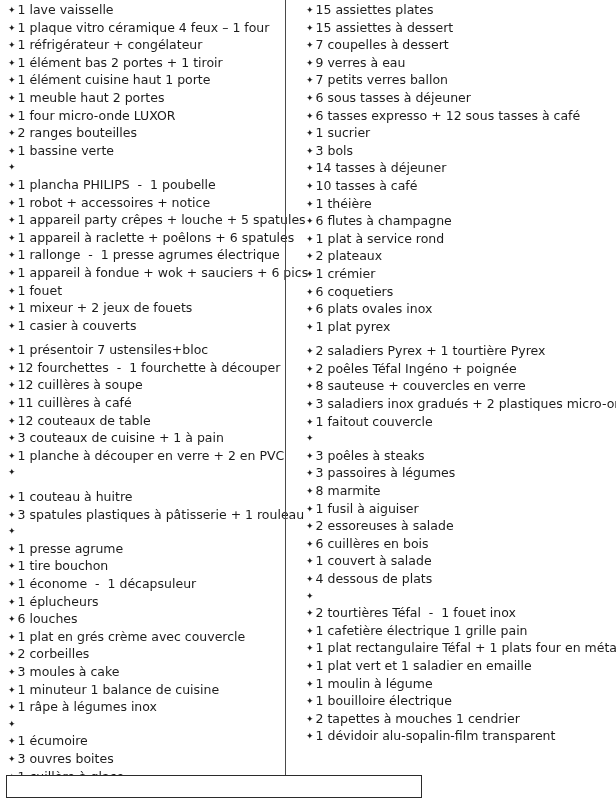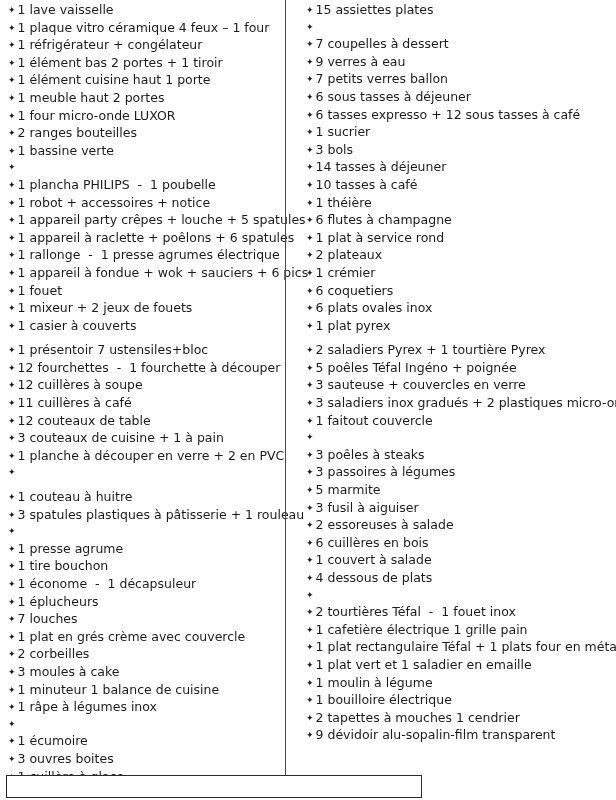--- a/index.html
+++ b/index.html
@@ -80,75 +80,75 @@
         <div class="item"><span class="bullet">✦</span><span class="txt"></span></div>
       </div>
       <div class="group">
         <div class="item"><span class="bullet">✦</span><span class="txt">1 couteau à huitre</span></div>
         <div class="item"><span class="bullet">✦</span><span class="txt">3 spatules plastiques à pâtisserie + 1 rouleau</span></div>
         <div class="item"><span class="bullet">✦</span></div>
         <div class="item"><span class="bullet">✦</span><span class="txt">1 presse agrume</span></div>
         <div class="item"><span class="bullet">✦</span><span class="txt">1 tire bouchon</span></div>
         <div class="item"><span class="bullet">✦</span><span class="txt">1 économe  -  1 décapsuleur</span></div>
         <div class="item"><span class="bullet">✦</span><span class="txt">1 éplucheurs</span></div>
-        <div class="item"><span class="bullet">✦</span><span class="txt">7 louches</span></div>
+        <div class="item"><span class="bullet">✦</span><span class="txt">6 louches</span></div>
         <div class="item"><span class="bullet">✦</span><span class="txt">1 plat en grés crème avec couvercle</span></div>
         <div class="item"><span class="bullet">✦</span><span class="txt">2 corbeilles</span></div>
         <div class="item"><span class="bullet">✦</span><span class="txt">3 moules à cake</span></div>
         <div class="item"><span class="bullet">✦</span><span class="txt">1 minuteur 1 balance de cuisine</span></div>
         <div class="item"><span class="bullet">✦</span><span class="txt">1 râpe à légumes inox</span></div>
         <div class="item"><span class="bullet">✦</span></div>
         <div class="item"><span class="bullet">✦</span><span class="txt">1 écumoire</span></div>
         <div class="item"><span class="bullet">✦</span><span class="txt">3 ouvres boites</span></div>
         <div class="item"><span class="bullet">✦</span><span class="txt">1 cuillère à glace</span></div>
       </div>
     </div>
   <div class="column right">
       <div class="group">
         <div class="item"><span class="bullet">✦</span><span class="txt">15 assiettes plates</span></div>
-        <div class="item"><span class="bullet">✦</span></div>
+        <div class="item"><span class="bullet">✦</span><span class="txt">15 assiettes à dessert</span></div>
         <div class="item"><span class="bullet">✦</span><span class="txt">7 coupelles à dessert</span></div>
         <div class="item"><span class="bullet">✦</span><span class="txt">9 verres à eau</span></div>
         <div class="item"><span class="bullet">✦</span><span class="txt">7 petits verres ballon</span></div>
         <div class="item"><span class="bullet">✦</span><span class="txt">6 sous tasses à déjeuner</span></div>
         <div class="item"><span class="bullet">✦</span><span class="txt">6 tasses expresso + 12 sous tasses à café</span></div>
         <div class="item"><span class="bullet">✦</span><span class="txt">1 sucrier</span></div>
         <div class="item"><span class="bullet">✦</span><span class="txt">3 bols</span></div>
         <div class="item"><span class="bullet">✦</span><span class="txt">14 tasses à déjeuner</span></div>
         <div class="item"><span class="bullet">✦</span><span class="txt">10 tasses à café</span></div>
         <div class="item"><span class="bullet">✦</span><span class="txt">1 théière</span></div>
         <div class="item"><span class="bullet">✦</span><span class="txt">6 flutes à champagne</span></div>
         <div class="item"><span class="bullet">✦</span><span class="txt">1 plat à service rond</span></div>
         <div class="item"><span class="bullet">✦</span><span class="txt">2 plateaux</span></div>
         <div class="item"><span class="bullet">✦</span><span class="txt">1 crémier</span></div>
         <div class="item"><span class="bullet">✦</span><span class="txt">6 coquetiers</span></div>
         <div class="item"><span class="bullet">✦</span><span class="txt">6 plats ovales inox</span></div>
         <div class="item"><span class="bullet">✦</span><span class="txt">1 plat pyrex</span></div>
       </div>
       <div class="group">
         <div class="item"><span class="bullet">✦</span><span class="txt">2 saladiers Pyrex + 1 tourtière Pyrex</span></div>
-        <div class="item"><span class="bullet">✦</span><span class="txt">5 poêles Téfal Ingéno + poignée</span></div>
-        <div class="item"><span class="bullet">✦</span><span class="txt">3 sauteuse + couvercles en verre</span></div>
+        <div class="item"><span class="bullet">✦</span><span class="txt">2 poêles Téfal Ingéno + poignée</span></div>
+        <div class="item"><span class="bullet">✦</span><span class="txt">8 sauteuse + couvercles en verre</span></div>
         <div class="item"><span class="bullet">✦</span><span class="txt">3 saladiers inox gradués + 2 plastiques micro-ondes</span></div>
         <div class="item"><span class="bullet">✦</span><span class="txt">1 faitout couvercle</span></div>
         <div class="item"><span class="bullet">✦</span></div>
         <div class="item"><span class="bullet">✦</span><span class="txt">3 poêles à steaks</span></div>
         <div class="item"><span class="bullet">✦</span><span class="txt">3 passoires à légumes</span></div>
-        <div class="item"><span class="bullet">✦</span><span class="txt">5 marmite</span></div>
-        <div class="item"><span class="bullet">✦</span><span class="txt">3 fusil à aiguiser</span></div>
+        <div class="item"><span class="bullet">✦</span><span class="txt">8 marmite</span></div>
+        <div class="item"><span class="bullet">✦</span><span class="txt">1 fusil à aiguiser</span></div>
         <div class="item"><span class="bullet">✦</span><span class="txt">2 essoreuses à salade</span></div>
         <div class="item"><span class="bullet">✦</span><span class="txt">6 cuillères en bois</span></div>
         <div class="item"><span class="bullet">✦</span><span class="txt">1 couvert à salade</span></div>
         <div class="item"><span class="bullet">✦</span><span class="txt">4 dessous de plats</span></div>
         <div class="item"><span class="bullet">✦</span></div>
         <div class="item"><span class="bullet">✦</span><span class="txt">2 tourtières Téfal  -  1 fouet inox</span></div>
         <div class="item"><span class="bullet">✦</span><span class="txt">1 cafetière électrique 1 grille pain</span></div>
         <div class="item"><span class="bullet">✦</span><span class="txt">1 plat rectangulaire Téfal + 1 plats four en métal</span></div>
         <div class="item"><span class="bullet">✦</span><span class="txt">1 plat vert et 1 saladier en emaille</span></div>
         <div class="item"><span class="bullet">✦</span><span class="txt">1 moulin à légume</span></div>
         <div class="item"><span class="bullet">✦</span><span class="txt">1 bouilloire électrique</span></div>
         <div class="item"><span class="bullet">✦</span><span class="txt">2 tapettes à mouches 1 cendrier</span></div>
-        <div class="item"><span class="bullet">✦</span><span class="txt">9 dévidoir alu-sopalin-film transparent</span></div>
+        <div class="item"><span class="bullet">✦</span><span class="txt">1 dévidoir alu-sopalin-film transparent</span></div>
       </div>
     </div>
   <div class="divider"></div>
   <div class="bottom-box"></div>
 </div>
 
 </body></html>

